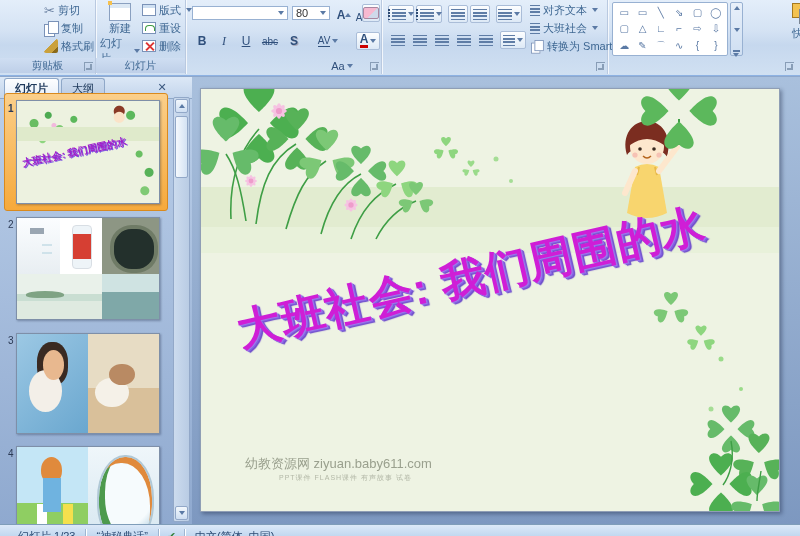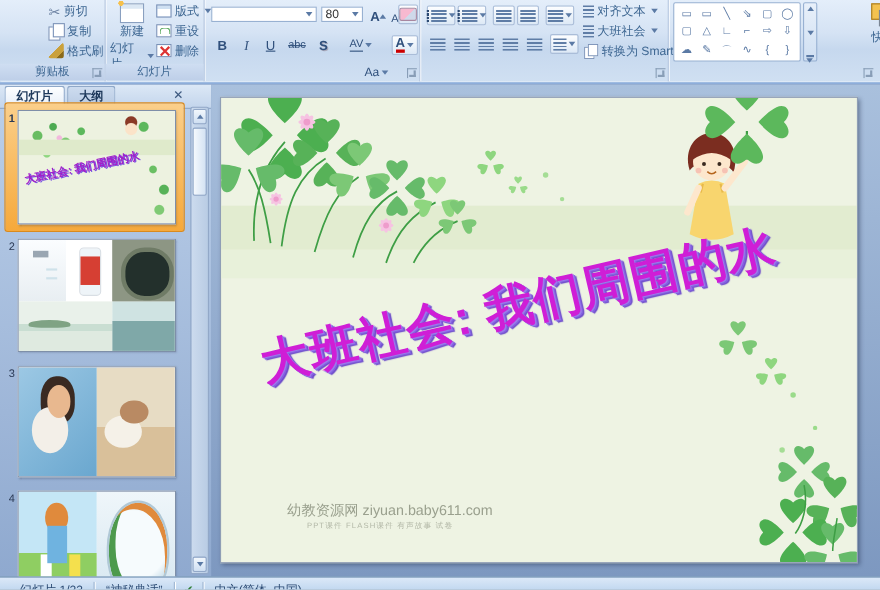--- a/index.html
+++ b/index.html
@@ -91,21 +91,21 @@
 
   
   #sidebar { position:absolute; left:0; top:77px; width:192px; height:447px;
     background:linear-gradient(#bcd0ea,#8fa9cf); overflow:hidden; }
   #tabbar { position:absolute; left:0; top:0; width:192px; height:22px;
     background:linear-gradient(#dce8f6,#c3d5ec); border-bottom:1px solid #8fa8c8; display:flex;
     align-items:flex-end; padding-left:4px; }
   .tab { height:20px; padding:0 10px; font-size:11px; color:#1e395b; line-height:19px;
     border:1px solid #8fa8c8; border-bottom:none; border-radius:3px 3px 0 0; margin-right:2px; }
   .tab.active { background:linear-gradient(#fdfeff,#e6eef8); font-weight:bold; }
-  .tab.inactive { background:linear-gradient(#cddcef,#b7c9e2);font-weight:bold; }
+  .tab.inactive { background:linear-gradient(#cddcef,#b7c9e2); }
   #pane-close { position:absolute; right:22px; top:3px; width:16px; height:16px; font-size:11px;
     color:#3e5a80; text-align:center; line-height:15px; }
 
   .thumb-num { position:absolute; font-size:10px; color:#2b3a55; width:12px; text-align:left; }
   .thumb { position:absolute; width:144px; background:#fff; border:1px solid #7e8fa8;
     box-shadow:1px 1px 2px rgba(30,40,70,.35); overflow:hidden; }
   #sel1 { position:absolute; left:4px; top:16px; width:164px; height:118px;
     background:linear-gradient(#fbcf8a,#f6a93b); border:1px solid #d98a1e; border-radius:3px; }
 
   
@@ -184,21 +184,21 @@
     background:linear-gradient(#a9c0dd,#7d98c0); }
   #slide { position:absolute; left:8px; top:11px; width:580px; height:424px;
     background:#eef3e3; border:1px solid #8f9eb5; box-shadow:2px 2px 4px rgba(20,30,60,.4);
     overflow:hidden; }
   .band1 { position:absolute; left:0; top:98px; width:100%; height:40px; background:#dfeacb; opacity:.8; }
   .band2 { position:absolute; left:0; top:138px; width:100%; height:26px; background:#e6efd6; opacity:.7; }
   #slide-title { position:absolute; left:30px; top:150px; width:560px; height:64px;
     font-size:44px; font-weight:bold; color:#cf1ed6; letter-spacing:1px; white-space:nowrap;
     text-shadow:1px 1px 0 #9b7bea, 2px 2px 0 #8360e0, 3px 3px 1px #6a49c8;
     transform:rotate(-13deg); transform-origin:50% 50%; }
-  #watermark { position:absolute; left:44px; top:366px; font-size:13px; color:#9aa08e;margin-left:16px; }
+  #watermark { position:absolute; left:44px; top:366px; font-size:13px; color:#9aa08e; }
   #watermark-sub { position:absolute; left:78px; top:384px; font-size:7px; color:#b3b8a7;
     letter-spacing:1px; }
 
   
   #statusbar { position:absolute; left:0; top:524px; width:800px; height:12px; overflow:hidden;
     background:linear-gradient(#dce9f8,#c2d8f0); border-top:1px solid #7f9db9; }
   #statusbar .inner { display:flex; align-items:center; height:22px; font-size:11px; color:#2b4a73;
     padding-left:8px; gap:0; }
   .st-seg { padding:0 10px; white-space:nowrap; }
   .st-sep { width:1px; height:14px; background:#9fb6d2; box-shadow:1px 0 0 #fff; }

